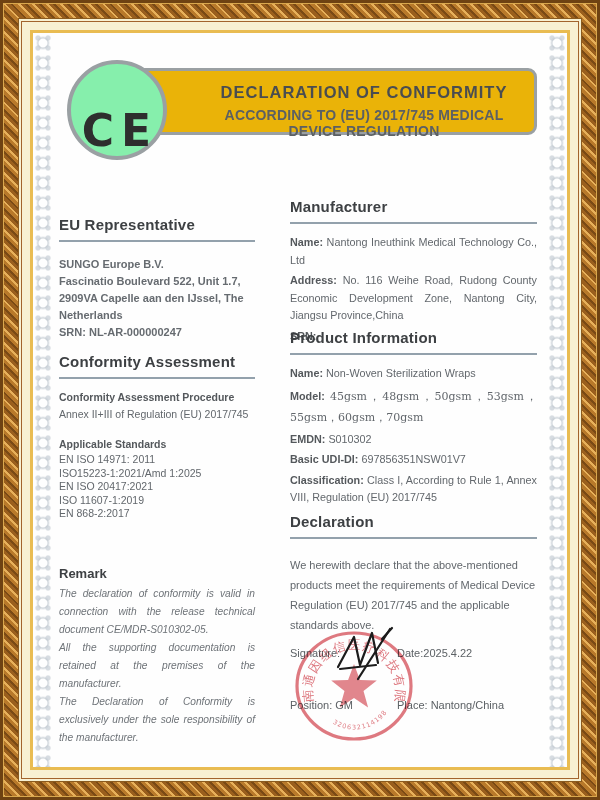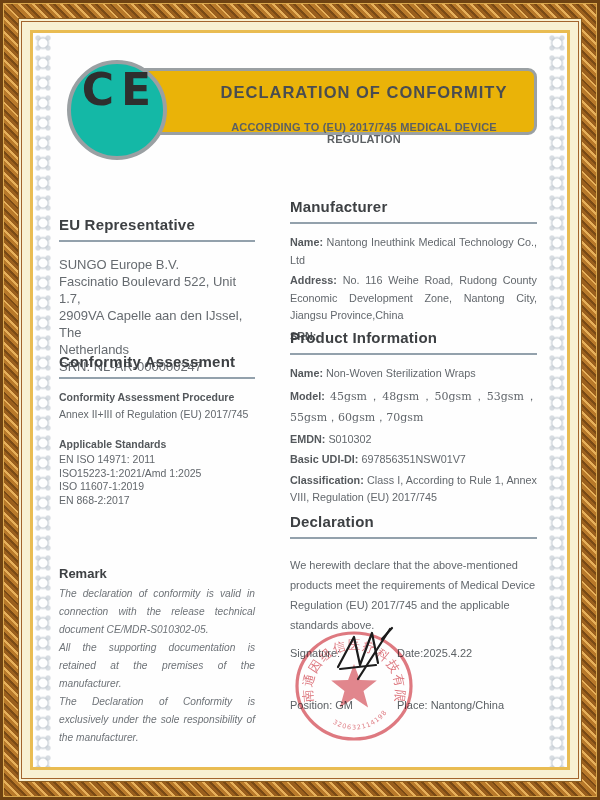--- a/index.html
+++ b/index.html
@@ -40,44 +40,44 @@
   .lace-left{left:0;}
   .lace-right{right:0;}
 
   
   .header-bar{
     position:absolute;left:94px;top:35px;width:410px;height:67px;
     box-sizing:border-box;border:3px solid #9aa0a3;border-radius:9px;
     background:#eab308;z-index:1;padding:12px 6px 0 70px;text-align:center;
   }
   .doc-title{font-size:16.5px;font-weight:bold;color:#4a4d50;letter-spacing:1px;}
-  .doc-subtitle{font-size:11px;font-weight:bold;color:#5c6063;margin-top:19px;letter-spacing:.2px;}
+  .doc-subtitle{font-size:14px;font-weight:bold;color:#5c6063;margin-top:5px;letter-spacing:.2px;}
   .ce-circle{
     position:absolute;left:34px;top:27px;width:100px;height:100px;z-index:2;
     box-sizing:border-box;border:4px solid #9aa0a3;border-radius:50%;
-    background:#14b8a6;display:flex;align-items:flex-start;justify-content:center;
+    background:#86efac;display:flex;align-items:flex-end;justify-content:center;
   }
   .ce-circle span{
     font-family:"DejaVu Sans",sans-serif;font-size:44px;font-weight:bold;
     color:#2e2e2e;letter-spacing:7px;padding-left:6px;
   }
 
   
   .sec{position:absolute;z-index:2;}
   .col-l{left:26px;width:196px;}
   .col-r{left:257px;width:247px;}
   .h{
     font-size:15px;font-weight:bold;color:#3d4043;
     padding-bottom:7px;border-bottom:2px solid #93a1ac;margin-bottom:10px;
     letter-spacing:.2px;
   }
   .h-plain{font-size:13px;font-weight:bold;color:#3d4043;margin-bottom:4px;}
   .line{font-size:10.5px;color:#62676c;line-height:17px;}
   .b{font-weight:bold;color:#54585c;}
-  .eu-line{font-weight:normal;color:#666b70;line-height:17px;font-size:13px;}
+  .eu-line{font-weight:bold;color:#666b70;line-height:17px;font-size:11px;}
   .std-line{font-size:10.5px;color:#62676c;line-height:13.5px;}
   .remark-line{font-size:10.2px;font-style:italic;color:#6e7378;line-height:18px;text-align:justify;}
   .para{font-size:10.8px;color:#62676c;line-height:17.5px;text-align:justify;margin-bottom:3px;}
   .serif-val{font-family:"DejaVu Serif","Liberation Serif",serif;font-size:11px;}
   .decl-text{font-size:11px;color:#62676c;line-height:20px;}
   .sig-row{position:absolute;z-index:2;font-size:11px;color:#5c6165;}
   .sig-label{display:inline-block;width:107px;}
 
   
   .stamp{position:absolute;left:258px;top:594px;width:126px;height:118px;z-index:3;
@@ -116,20 +116,21 @@
 
       <div class="sec col-l" style="top:320px;">
         <div class="h">Conformity Assessment</div>
         <div style="margin-top:4px;">
           <div class="line b">Conformity Assessment Procedure</div>
           <div class="line">Annex II+III of Regulation (EU) 2017/745</div>
           <div style="height:13px;"></div>
           <div class="line b">Applicable Standards</div>
           <div class="std-line">EN ISO 14971: 2011</div>
           <div class="std-line">ISO15223-1:2021/Amd 1:2025</div>
+          <div class="std-line">EN ISO 20417:2021</div>
           <div class="std-line">ISO 11607-1:2019</div>
           <div class="std-line">EN 868-2:2017</div>
         </div>
       </div>
 
       <div class="sec col-l" style="top:533px;">
         <div class="h-plain">Remark</div>
         <div class="remark-line">The declaration of conformity is valid in connection with the release technical document CE/MDR-S010302-05.</div>
         <div class="remark-line">All the supporting documentation is retained at the premises of the manufacturer.</div>
         <div class="remark-line">The Declaration of Conformity is exclusively under the sole responsibility of the manufacturer.</div>

